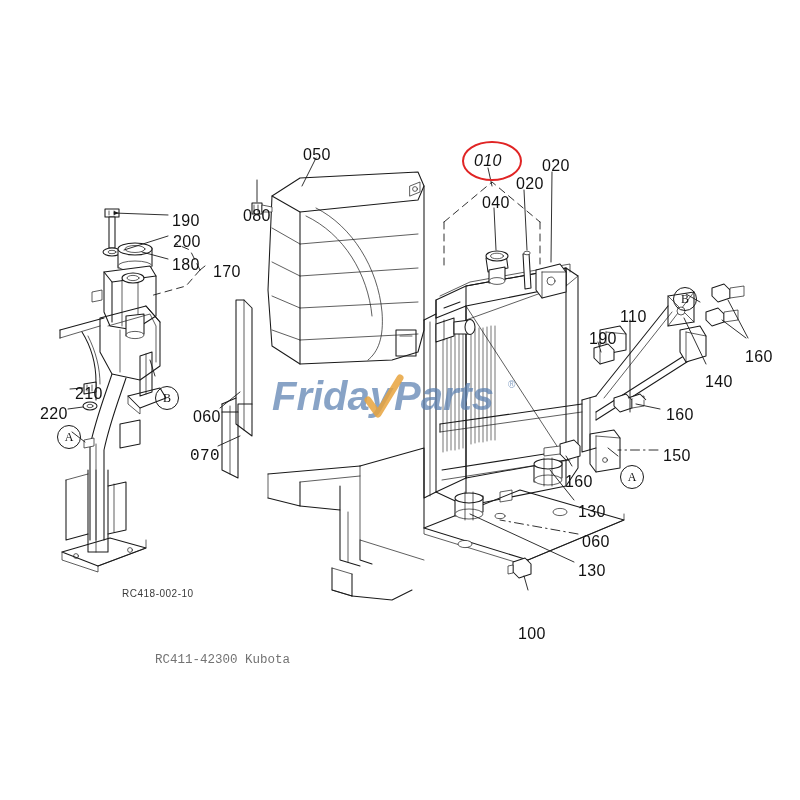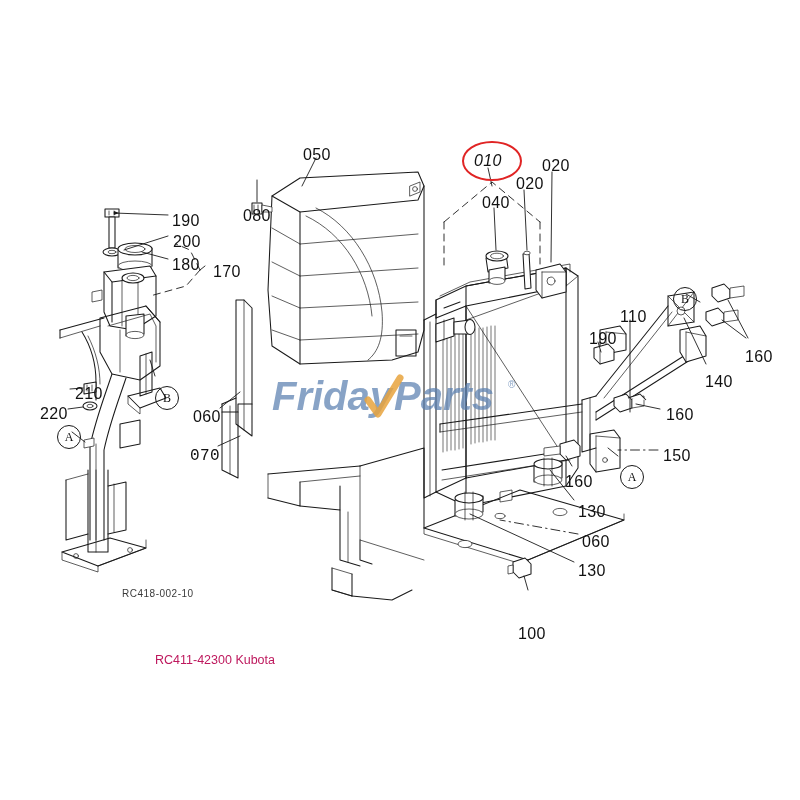--- a/index.html
+++ b/index.html
@@ -51,23 +51,23 @@
   }
   .drawing-code {
     position: absolute;
     font-family: "Liberation Sans", sans-serif;
     font-size: 10px;
     color: #3a3a3a;
     letter-spacing: 0.5px;
   }
   .caption {
     position: absolute;
-    font-family: Liberation Sans, sans-serif;
+    font-family: Liberation Mono, monospace;
     font-size: 12.5px;
-    color: #be185d;
+    color: #737373;
     text-align: right;
   }
   .highlight-ellipse {
     position: absolute;
     border: 2.6px solid #e02424;
     border-radius: 50%;
     pointer-events: none;
   }
   #watermark {
     position: absolute;

